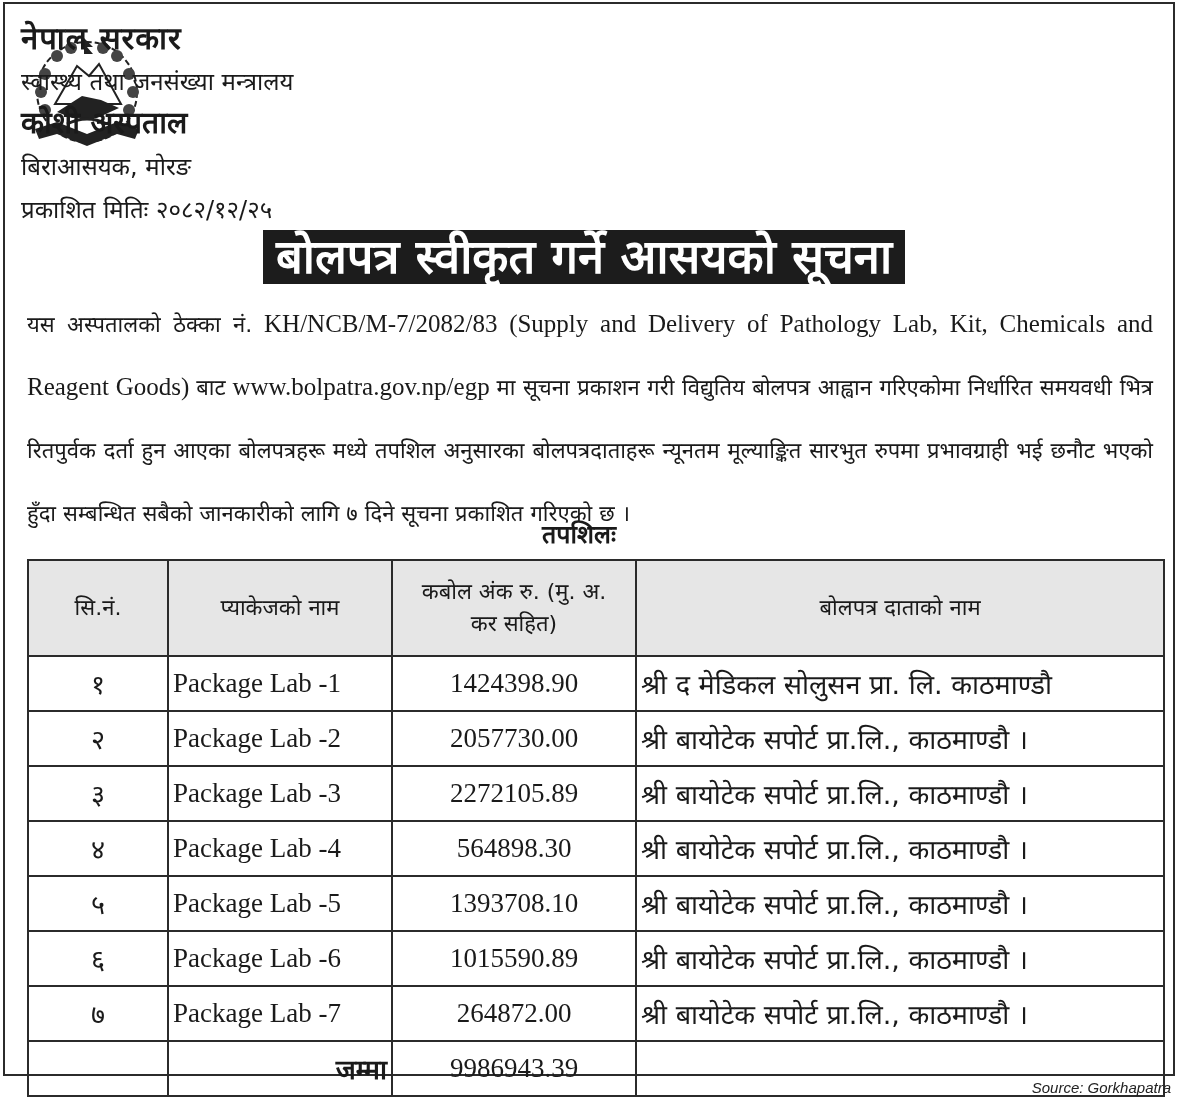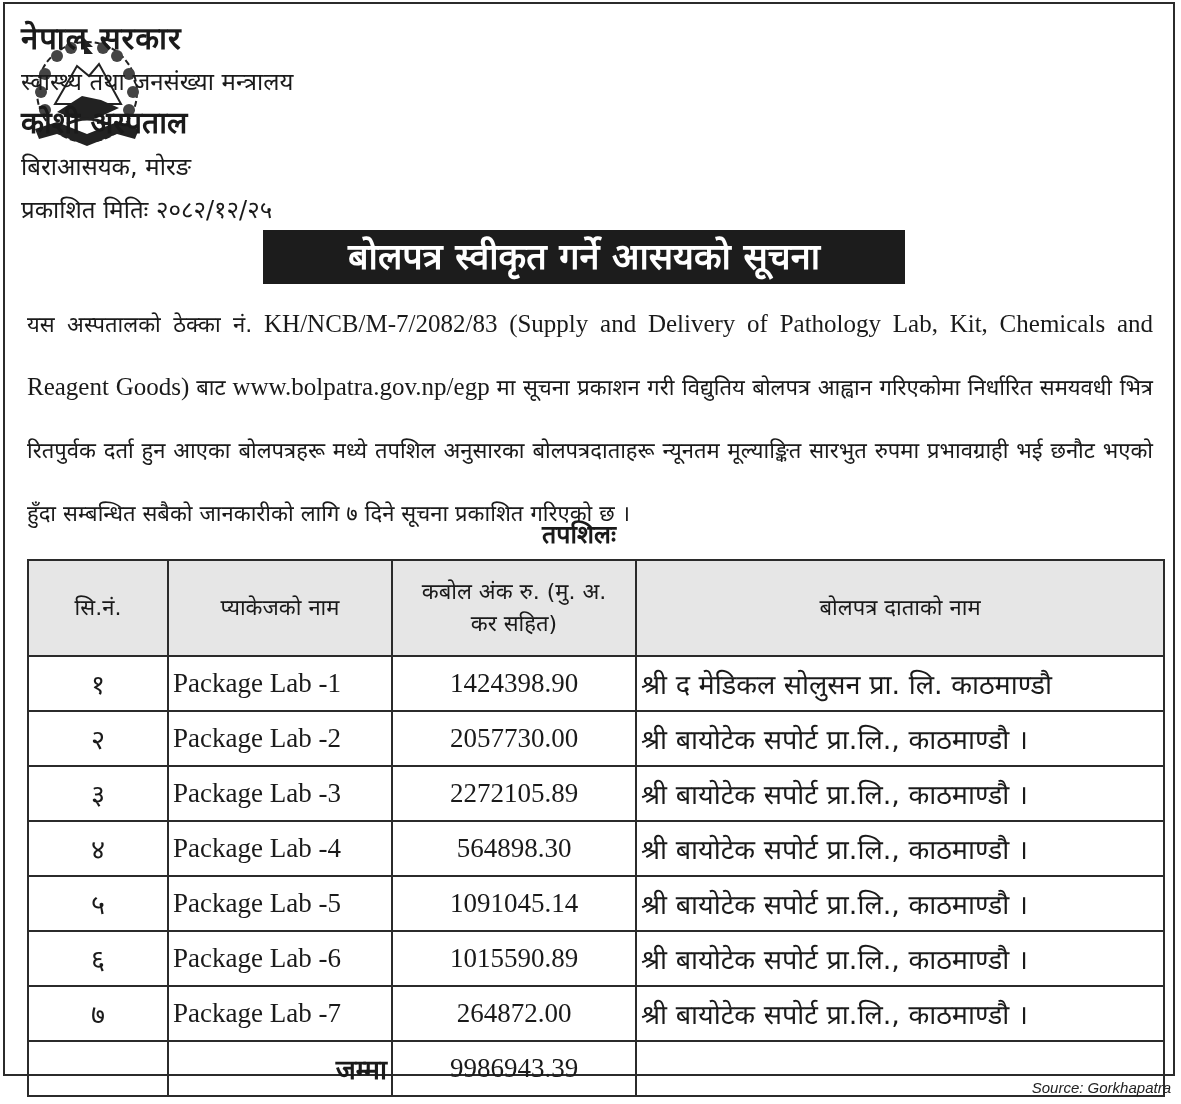--- a/index.html
+++ b/index.html
@@ -14,21 +14,21 @@
   .emblem { position: absolute; left: 22px; top: 30px; width: 120px; height: 125px; }
   .hdr { position: absolute; left: 16px; width: 1172px; white-space: nowrap; }
   .h1 { top: 12px; font-size: 31px; font-weight: bold; font-family: "DejaVu Sans", sans-serif; letter-spacing: 1px; }
   .h2 { top: 60px; font-size: 24px; font-family: "DejaVu Sans", sans-serif; }
   .h3 { top: 97px; font-size: 30px; font-weight: bold; font-family: "DejaVu Sans", sans-serif; }
   .h4 { top: 145px; font-size: 24px; font-family: "DejaVu Sans", sans-serif; }
   .h5 { top: 188px; font-size: 24px; font-family: "DejaVu Sans", sans-serif; }
   .banner {
     position: absolute; left: 258px; top: 226px; width: 642px; height: 54px;
     background: #1c1c1c; color: #fff; text-align: center; line-height: 54px;
-    font-size: 36px; font-weight: bold; font-family: "DejaVu Sans", sans-serif; white-space: nowrap;
+    font-size: 47px; font-weight: bold; font-family: "DejaVu Sans", sans-serif; white-space: nowrap;
   }
   .para {
     position: absolute; left: 22px; top: 289px; width: 1126px;
     font-size: 25px; line-height: 62px; text-align: justify; text-align-last: left;
     font-family: "Liberation Serif", "DejaVu Serif", serif;
   }
   .para .dv { font-family: "DejaVu Sans", sans-serif; font-size: 22px; }
   .tapshil {
     position: absolute; left: 537px; top: 512px; font-size: 25px; font-weight: bold;
     font-family: "DejaVu Sans", sans-serif;
@@ -140,21 +140,21 @@
       </tr>
       <tr>
         <td class="sn">४</td>
         <td class="pkg">Package Lab -4</td>
         <td class="amt">564898.30</td>
         <td class="bidder">श्री बायोटेक सपोर्ट प्रा.लि., काठमाण्डौ ।</td>
       </tr>
       <tr>
         <td class="sn">५</td>
         <td class="pkg">Package Lab -5</td>
-        <td class="amt">1091045.14</td>
+        <td class="amt">1393708.10</td>
         <td class="bidder">श्री बायोटेक सपोर्ट प्रा.लि., काठमाण्डौ ।</td>
       </tr>
       <tr>
         <td class="sn">६</td>
         <td class="pkg">Package Lab -6</td>
         <td class="amt">1015590.89</td>
         <td class="bidder">श्री बायोटेक सपोर्ट प्रा.लि., काठमाण्डौ ।</td>
       </tr>
       <tr>
         <td class="sn">७</td>

